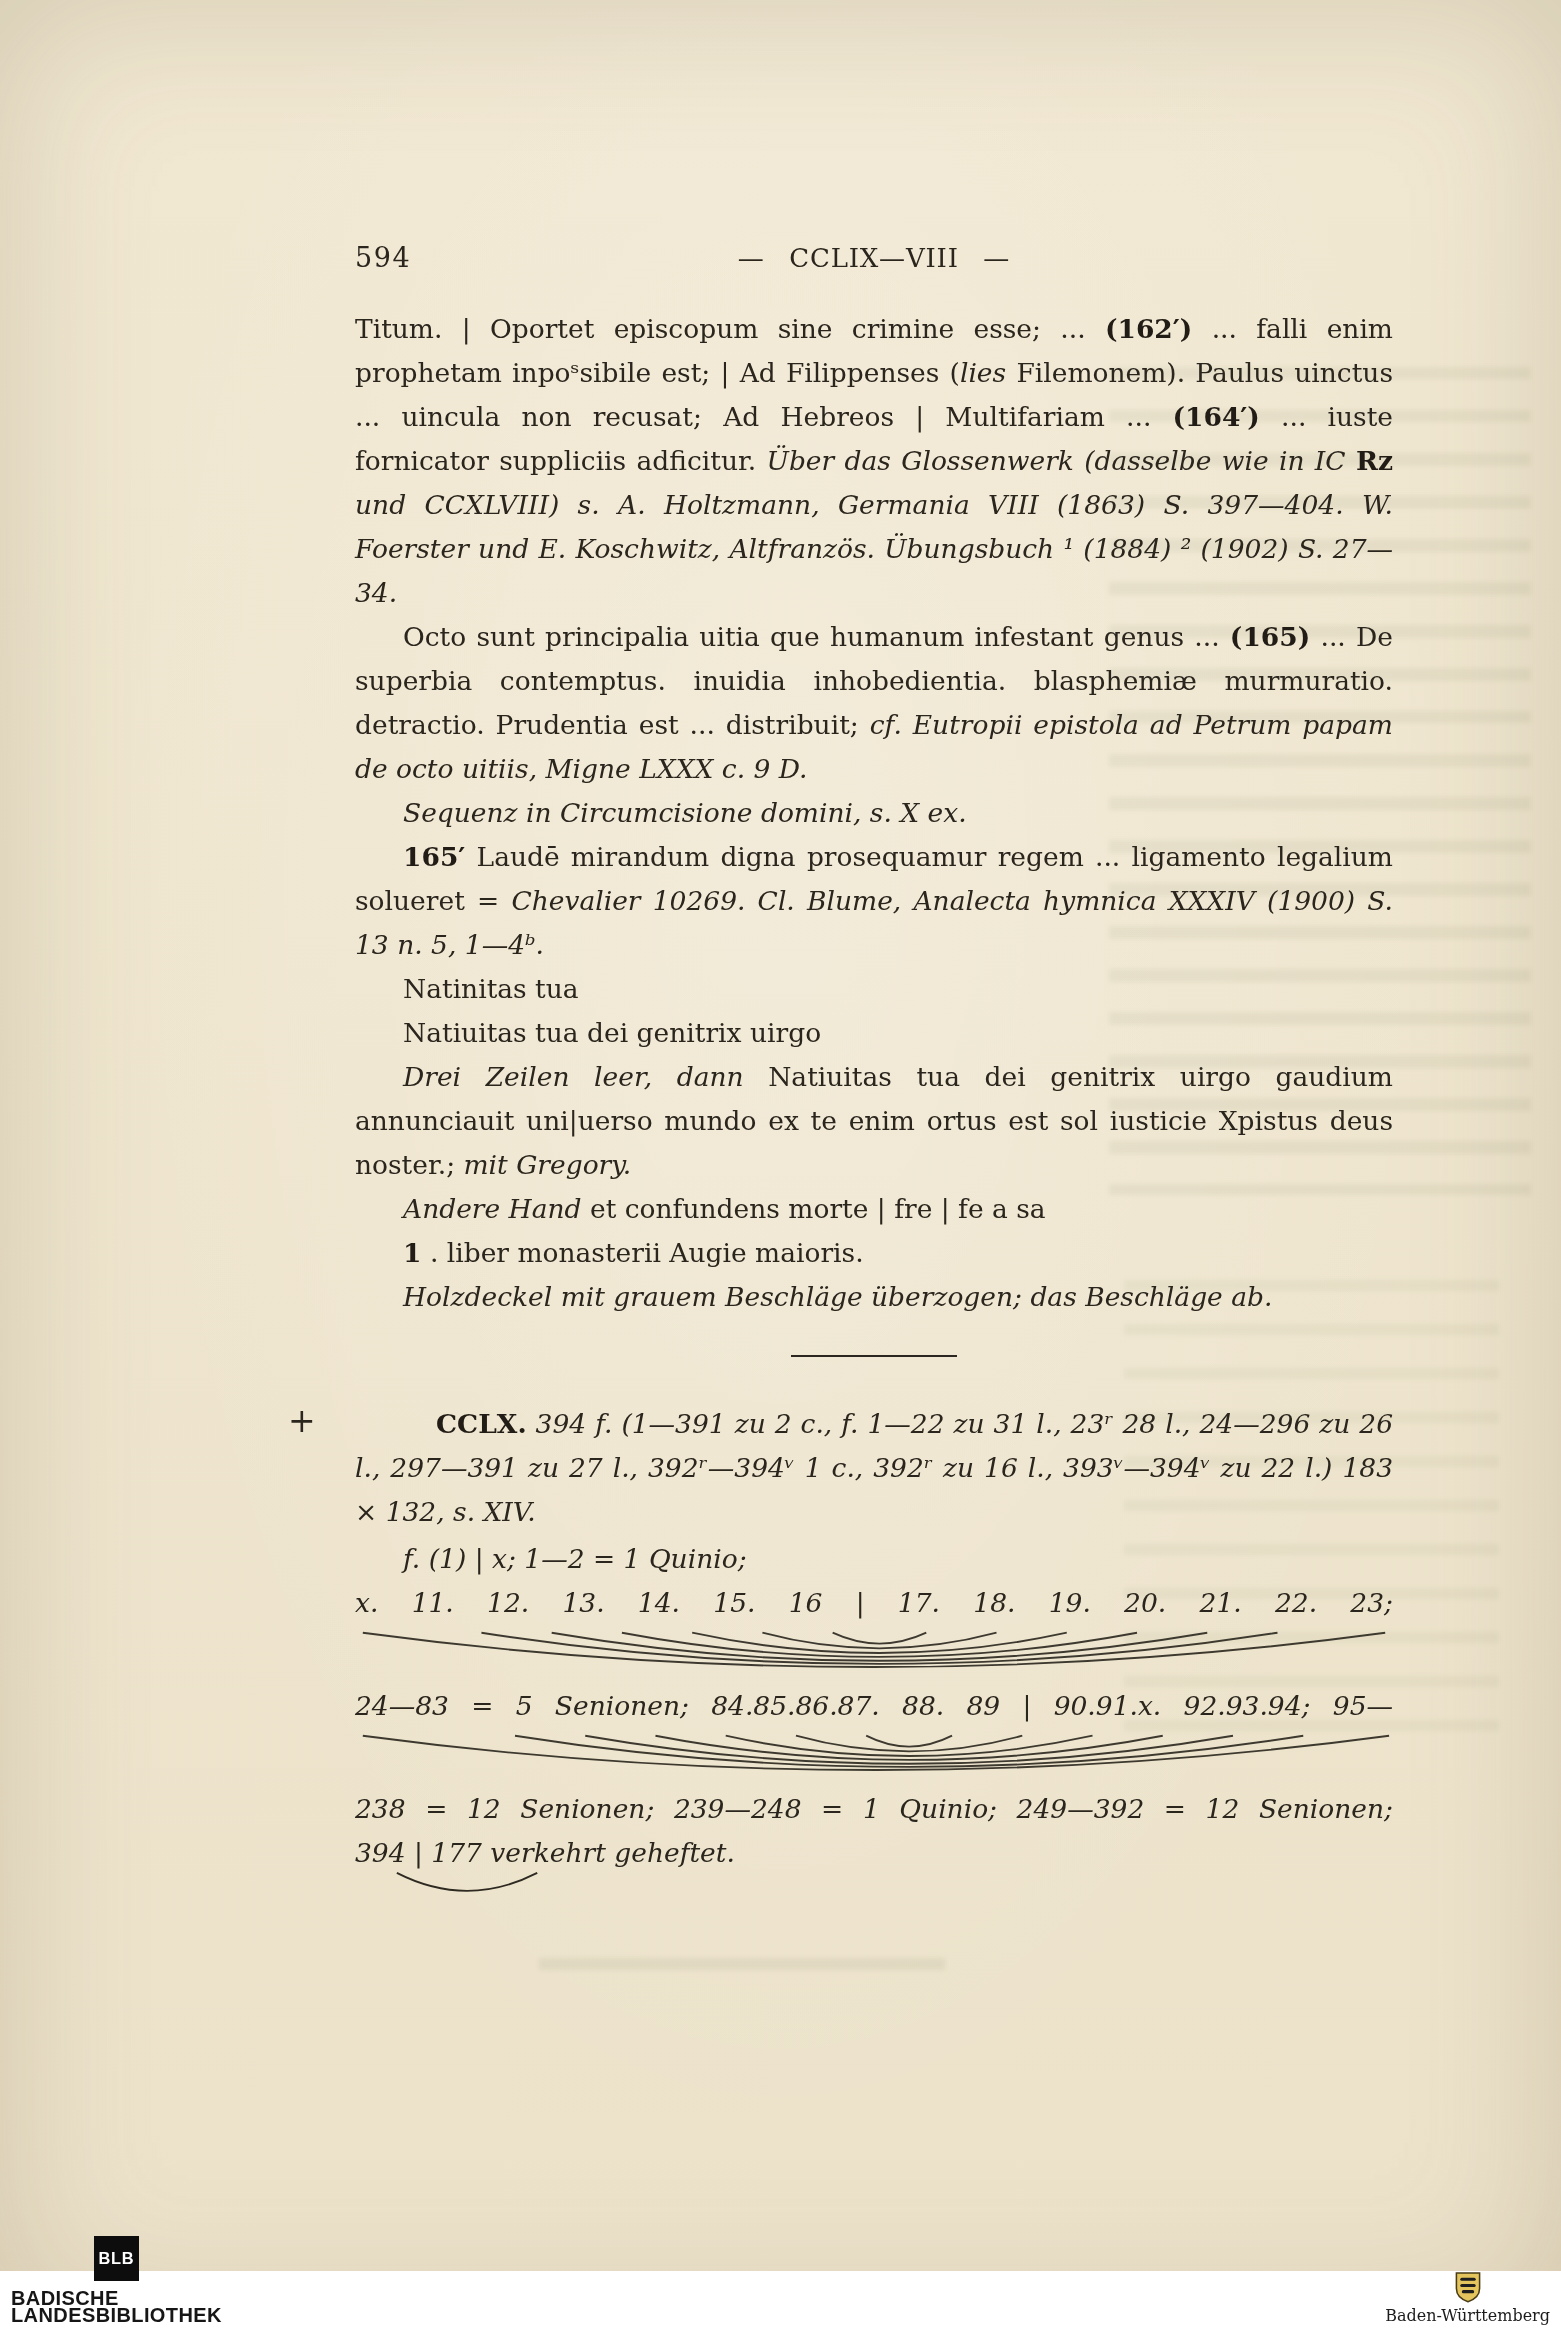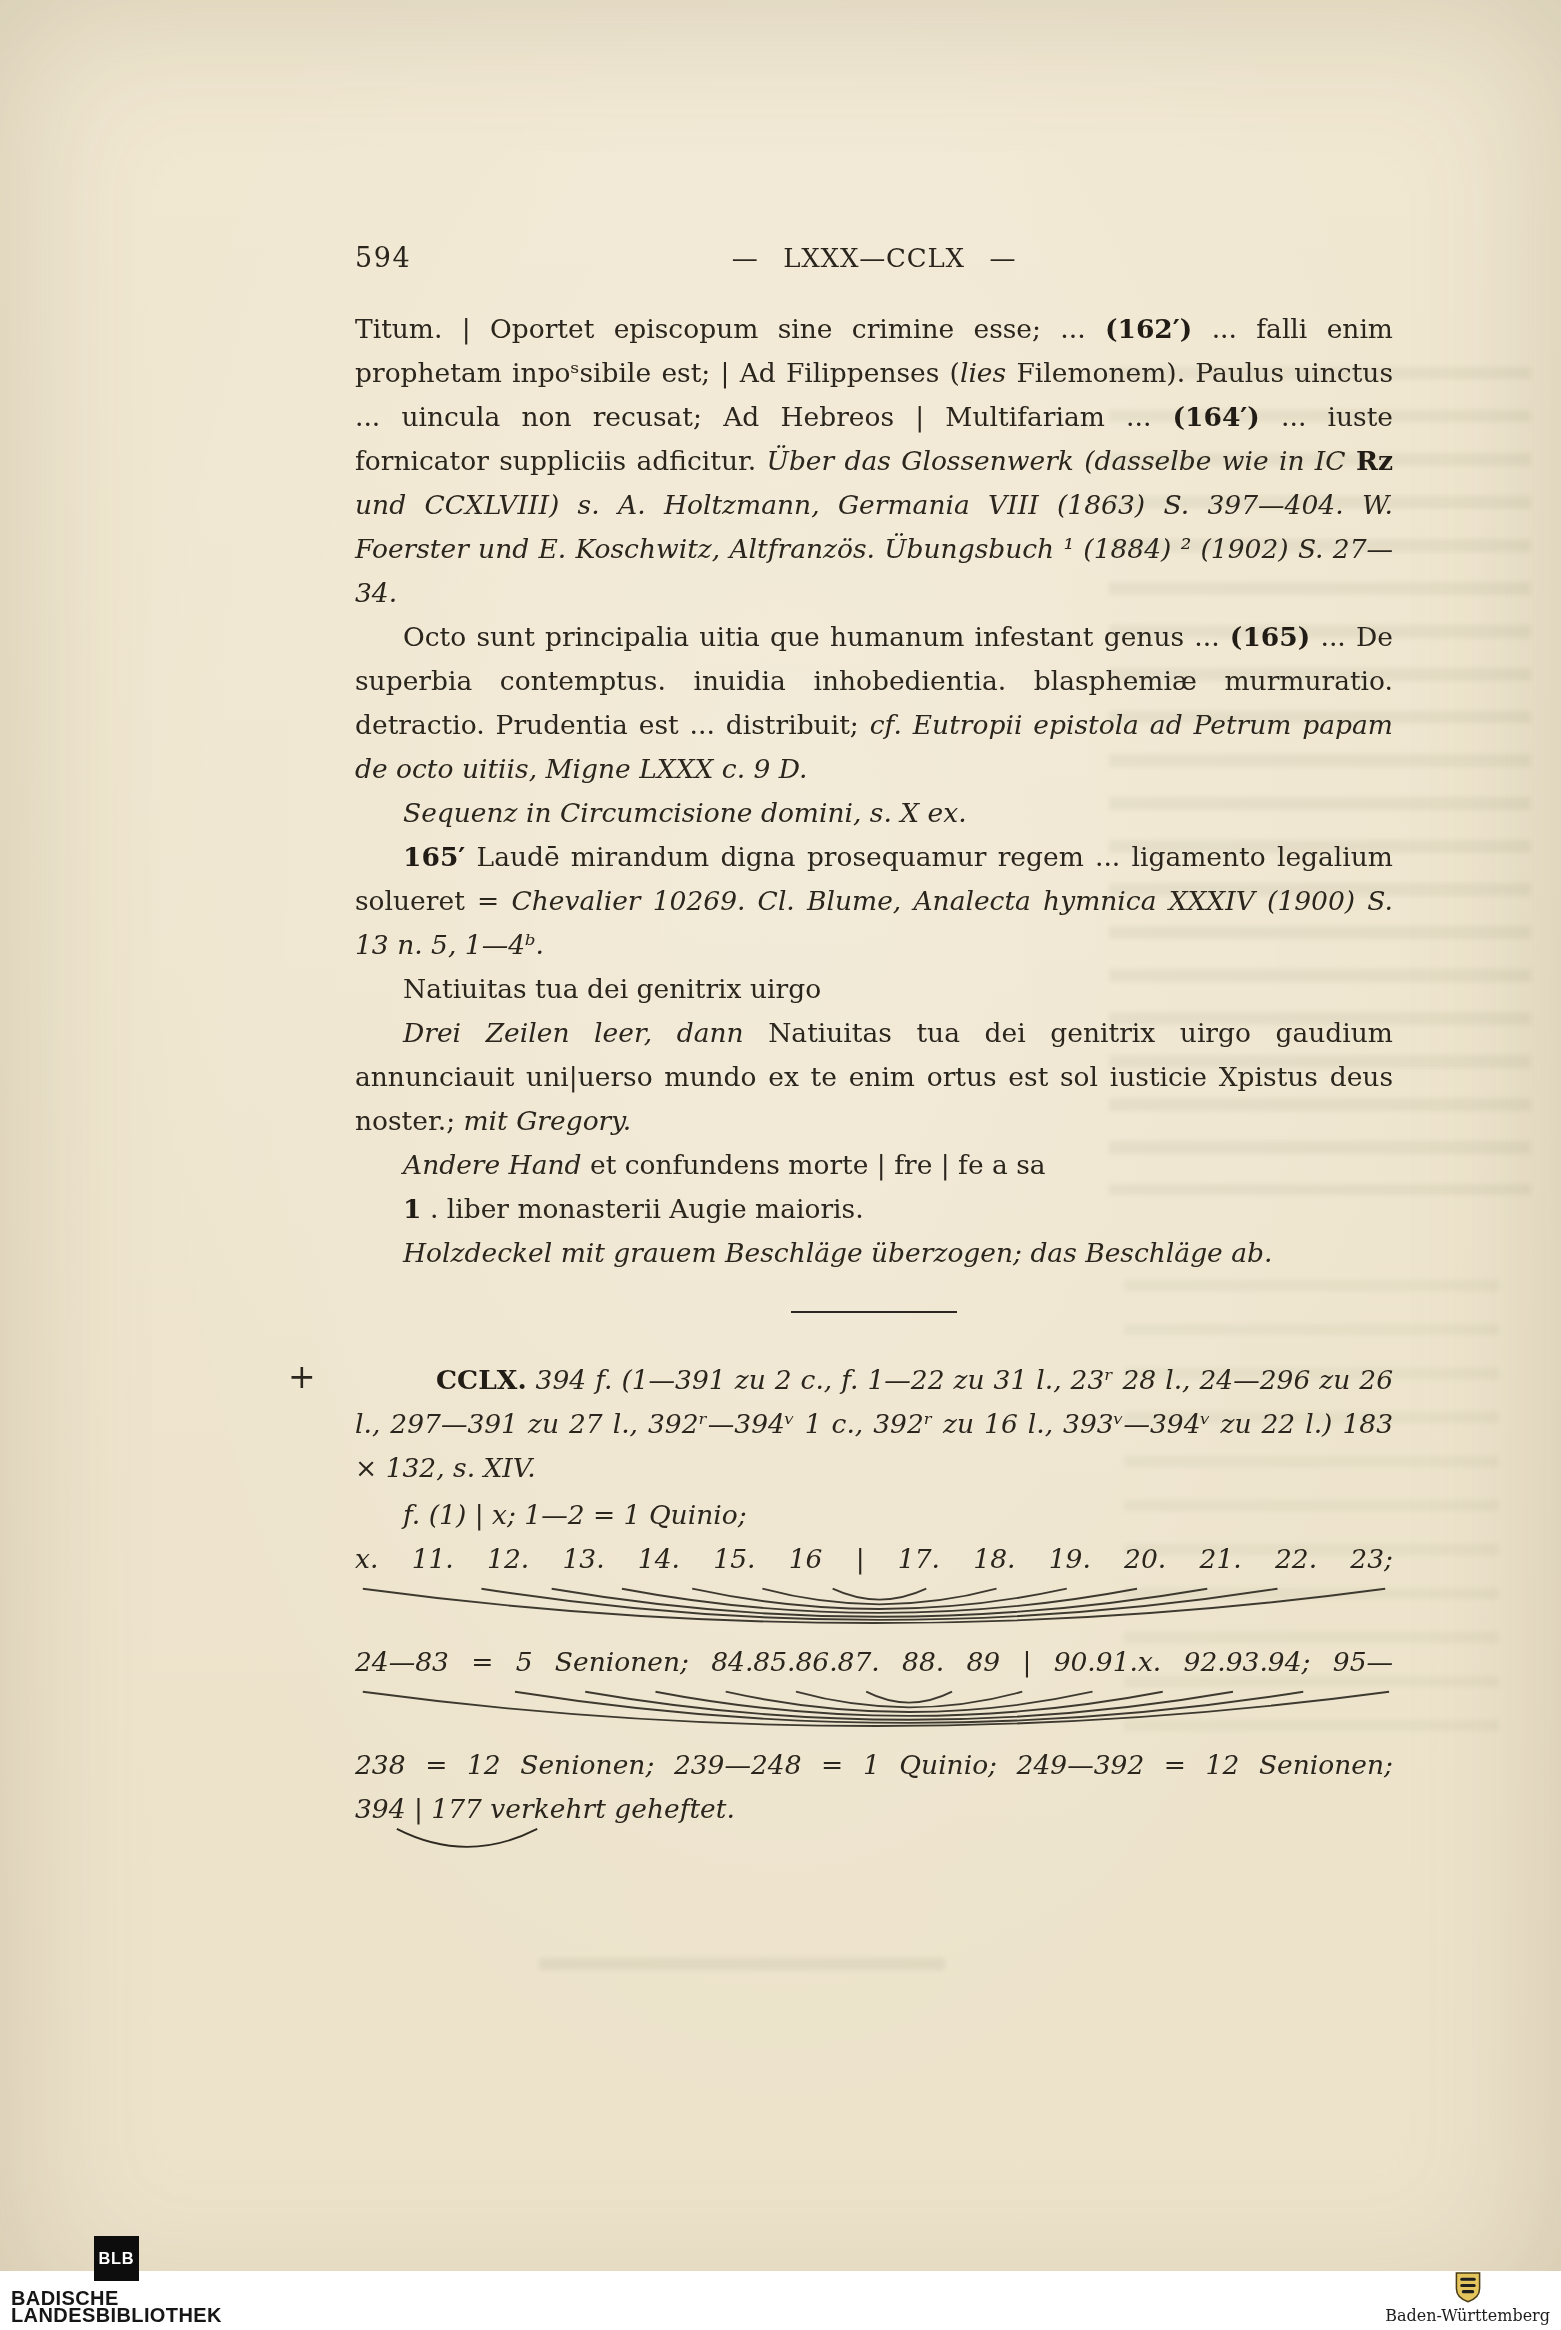--- a/index.html
+++ b/index.html
@@ -115,28 +115,29 @@
 <div class="page">
 
   <div class="ghost-col"></div>
   <div class="ghost-col2"></div>
   <div class="ghost-line"></div>
 
   <div class="textblock">
 
     <div class="header-row">
       <span class="page-number">594</span>
-      <div class="running-head">— LXXX—CCLX —</div>
+      <div class="running-head">— CCLIX—VIII —</div>
     </div>
 
     <div>
         <p class="para kind-noindent"><span class="run-r">Titum. | Oportet episcopum sine crimine esse; ... </span><span class="run-b">(162′)</span><span class="run-r"> ... falli enim prophetam inpoˢsibile est; | Ad Filippenses (</span><span class="run-i">lies</span><span class="run-r"> Filemonem). Paulus uinctus ... uincula non recusat; Ad Hebreos | Multifariam ... </span><span class="run-b">(164′)</span><span class="run-r"> ... iuste fornicator suppliciis adficitur. </span><span class="run-i">Über das Glossenwerk (dasselbe wie in IC </span><span class="run-b">Rz</span><span class="run-i"> und CCXLVIII) s. A. Holtzmann, Germania VIII (1863) S. 397—404. W. Foerster und E. Koschwitz, Altfranzös. Übungsbuch ¹ (1884) ² (1902) S. 27—34.</span></p>
         <p class="para kind-indent"><span class="run-r">Octo sunt principalia uitia que humanum infestant genus ... </span><span class="run-b">(165)</span><span class="run-r"> ... De superbia contemptus. inuidia inhobedientia. blasphemiæ murmuratio. detractio. Prudentia est ... distribuit; </span><span class="run-i">cf. Eutropii epistola ad Petrum papam de octo uitiis, Migne LXXX c. 9 D.</span></p>
         <p class="para kind-indent"><span class="run-i">Sequenz in Circumcisione domini, s. X ex.</span></p>
         <p class="para kind-indent"><span class="run-b">165′</span><span class="run-r"> Laudē mirandum digna prosequamur regem ... ligamento legalium solueret = </span><span class="run-i">Chevalier 10269. Cl. Blume, Analecta hymnica XXXIV (1900) S. 13 n. 5, 1—4ᵇ.</span></p>
+        <p class="para kind-indent"><span class="run-r">Natinitas tua</span></p>
         <p class="para kind-indent"><span class="run-r">Natiuitas tua dei genitrix uirgo</span></p>
         <p class="para kind-indent"><span class="run-i">Drei Zeilen leer, dann</span><span class="run-r"> Natiuitas tua dei genitrix uirgo gaudium annunciauit uni|uerso mundo ex te enim ortus est sol iusticie Xpistus deus noster.; </span><span class="run-i">mit Gregory.</span></p>
         <p class="para kind-indent"><span class="run-i">Andere Hand</span><span class="run-r"> et confundens morte | fre | fe a sa</span></p>
         <p class="para kind-indent"><span class="run-b">1</span><span class="run-r"> . liber monasterii Augie maioris.</span></p>
         <p class="para kind-indent"><span class="run-i">Holzdeckel mit grauem Beschläge überzogen; das Beschläge ab.</span></p>
       </div>
 
     <div class="divider"></div>
 
     <div>

